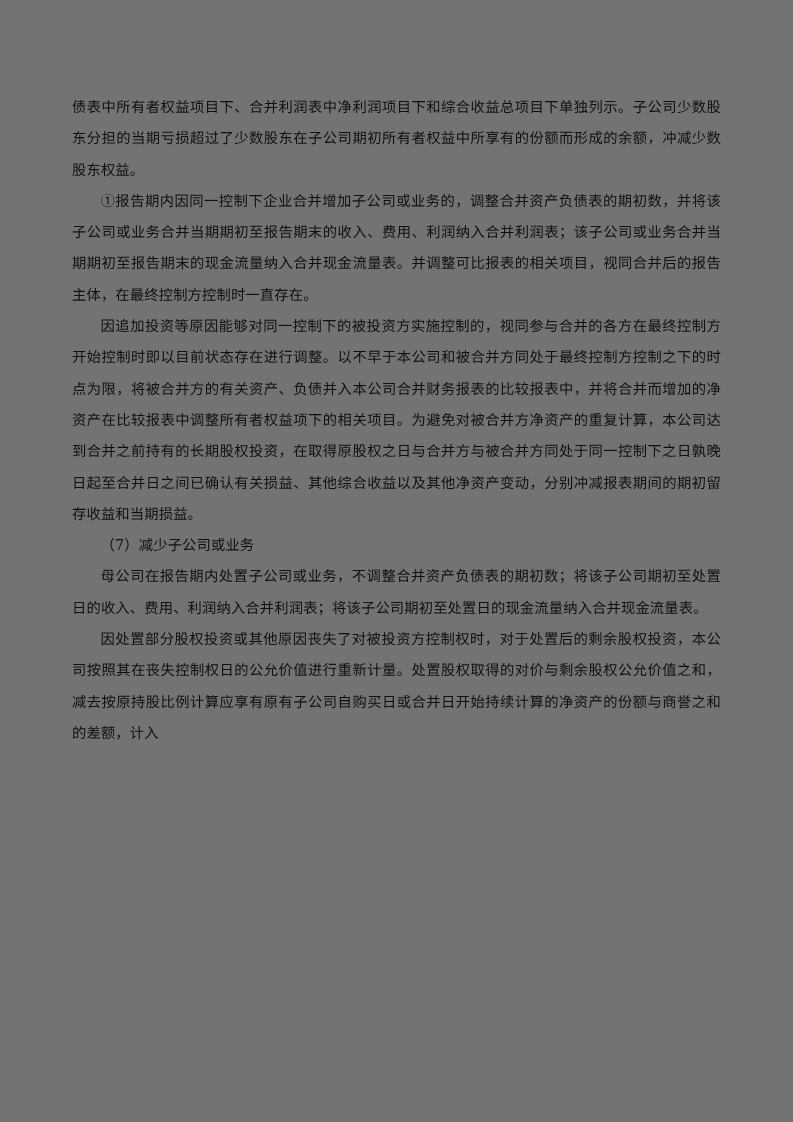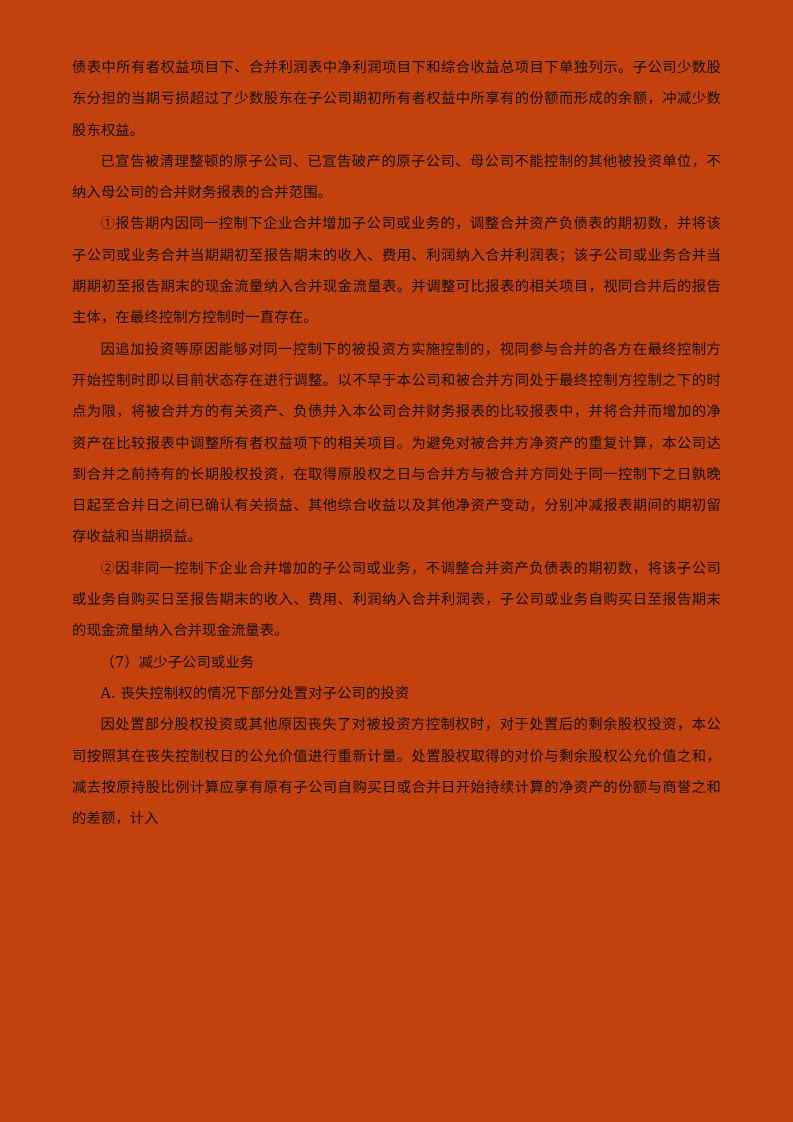--- a/index.html
+++ b/index.html
@@ -11,22 +11,22 @@
     width: 793px;
     height: 1122px;
     font-family: "DejaVu Serif", "Liberation Serif", serif;
     color: #000000;
   }
   .page {
     position: relative;
     width: 793px;
     height: 1122px;
     box-sizing: border-box;
-    padding: 52px 72px 70px 72px;
-    background: #c2410c;
+    padding: 92px 72px 70px 72px;
+    background: #737373;
     overflow: hidden;
   }
   .doc-body {
     font-size: 14.3px;
     line-height: 31.3px;
     text-align: justify;
     text-justify: inter-ideograph;
     letter-spacing: 0.15px;
     color: #101010;
   }
@@ -39,21 +39,19 @@
   p.para.noindent {
     text-indent: 0;
   }
 </style>
 </head>
 <body>
 
 <div class="page">
   <div class="doc-body">
     <p class="para noindent">债表中所有者权益项目下、合并利润表中净利润项目下和综合收益总项目下单独列示。子公司少数股东分担的当期亏损超过了少数股东在子公司期初所有者权益中所享有的份额而形成的余额，冲减少数股东权益。</p>
-    <p class="para">已宣告被清理整顿的原子公司、已宣告破产的原子公司、母公司不能控制的其他被投资单位，不纳入母公司的合并财务报表的合并范围。</p>
     <p class="para">①报告期内因同一控制下企业合并增加子公司或业务的，调整合并资产负债表的期初数，并将该子公司或业务合并当期期初至报告期末的收入、费用、利润纳入合并利润表；该子公司或业务合并当期期初至报告期末的现金流量纳入合并现金流量表。并调整可比报表的相关项目，视同合并后的报告主体，在最终控制方控制时一直存在。</p>
     <p class="para">因追加投资等原因能够对同一控制下的被投资方实施控制的，视同参与合并的各方在最终控制方开始控制时即以目前状态存在进行调整。以不早于本公司和被合并方同处于最终控制方控制之下的时点为限，将被合并方的有关资产、负债并入本公司合并财务报表的比较报表中，并将合并而增加的净资产在比较报表中调整所有者权益项下的相关项目。为避免对被合并方净资产的重复计算，本公司达到合并之前持有的长期股权投资，在取得原股权之日与合并方与被合并方同处于同一控制下之日孰晚日起至合并日之间已确认有关损益、其他综合收益以及其他净资产变动，分别冲减报表期间的期初留存收益和当期损益。</p>
-    <p class="para">②因非同一控制下企业合并增加的子公司或业务，不调整合并资产负债表的期初数，将该子公司或业务自购买日至报告期末的收入、费用、利润纳入合并利润表，子公司或业务自购买日至报告期末的现金流量纳入合并现金流量表。</p>
     <p class="para">（7）减少子公司或业务</p>
-    <p class="para">A. 丧失控制权的情况下部分处置对子公司的投资</p>
+    <p class="para">母公司在报告期内处置子公司或业务，不调整合并资产负债表的期初数；将该子公司期初至处置日的收入、费用、利润纳入合并利润表；将该子公司期初至处置日的现金流量纳入合并现金流量表。</p>
     <p class="para">因处置部分股权投资或其他原因丧失了对被投资方控制权时，对于处置后的剩余股权投资，本公司按照其在丧失控制权日的公允价值进行重新计量。处置股权取得的对价与剩余股权公允价值之和，减去按原持股比例计算应享有原有子公司自购买日或合并日开始持续计算的净资产的份额与商誉之和的差额，计入</p>
   </div>
 </div>
 
 </body></html>

